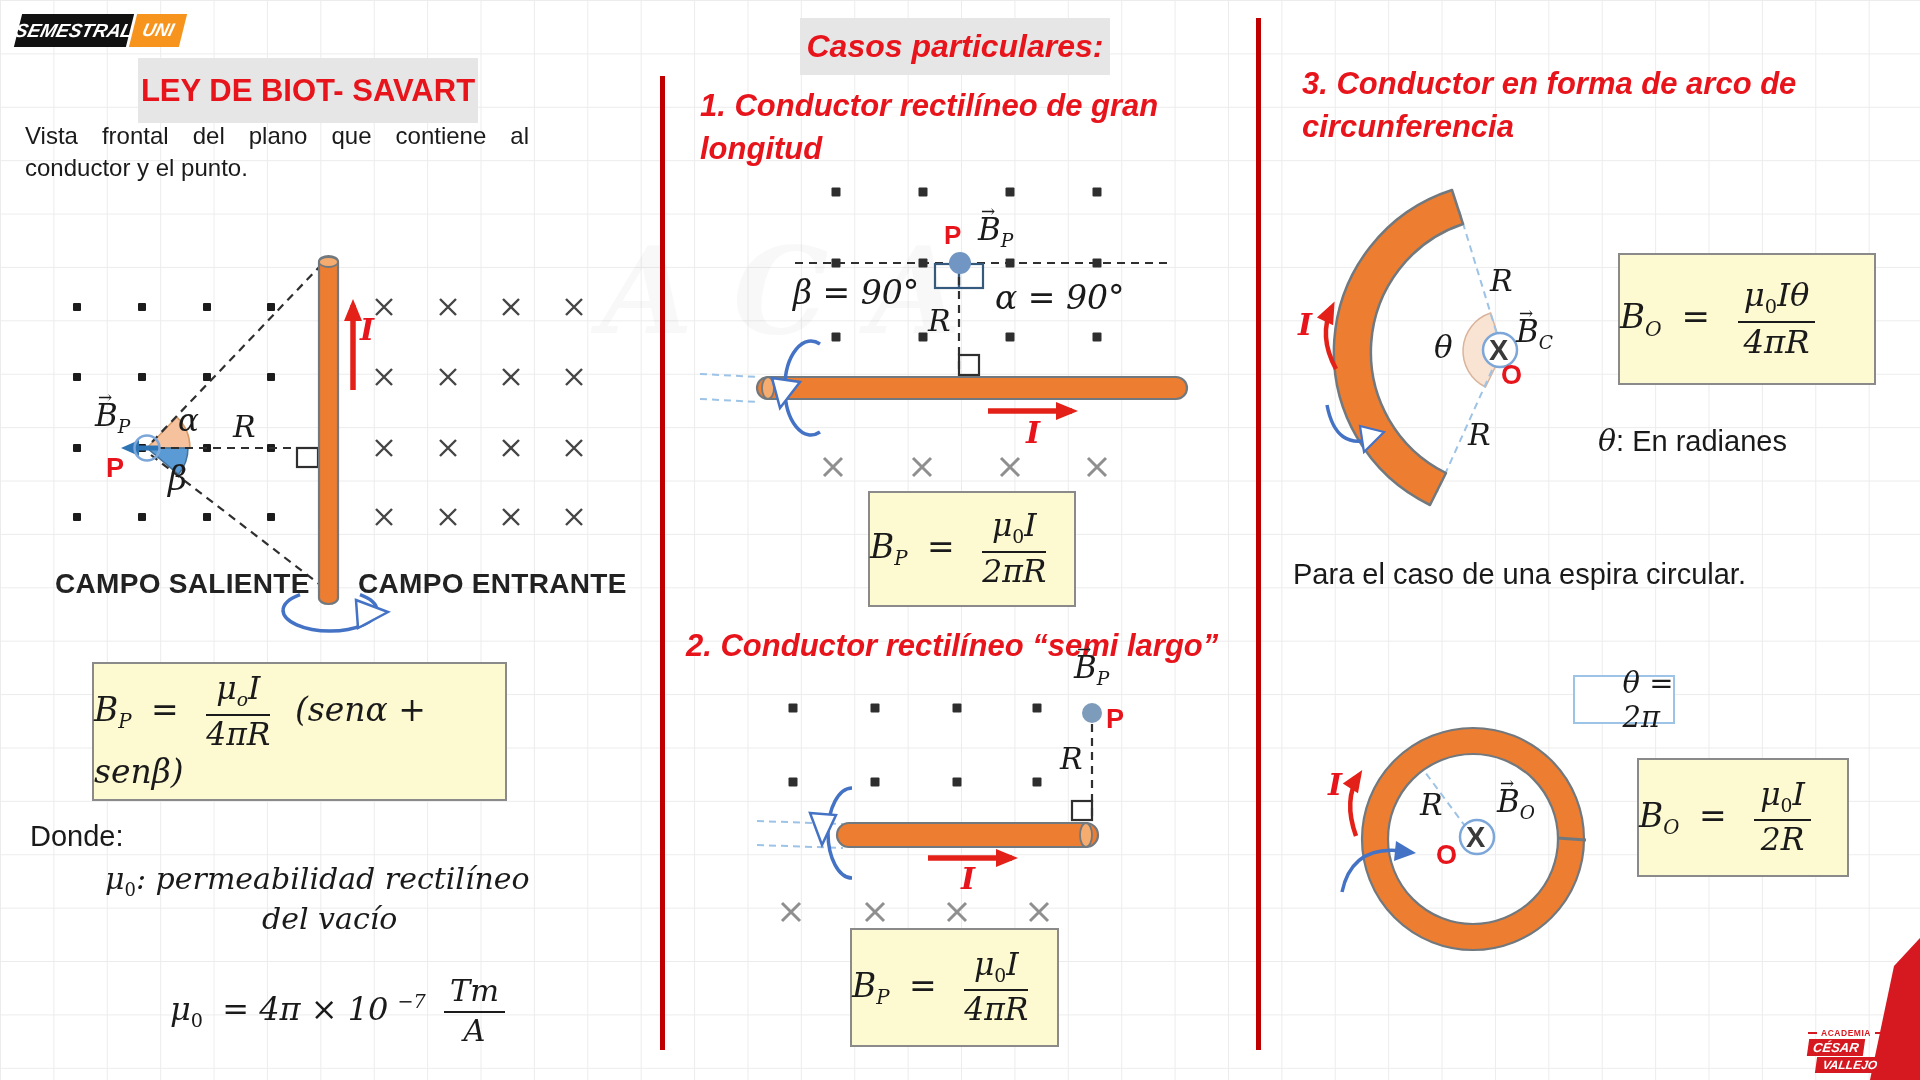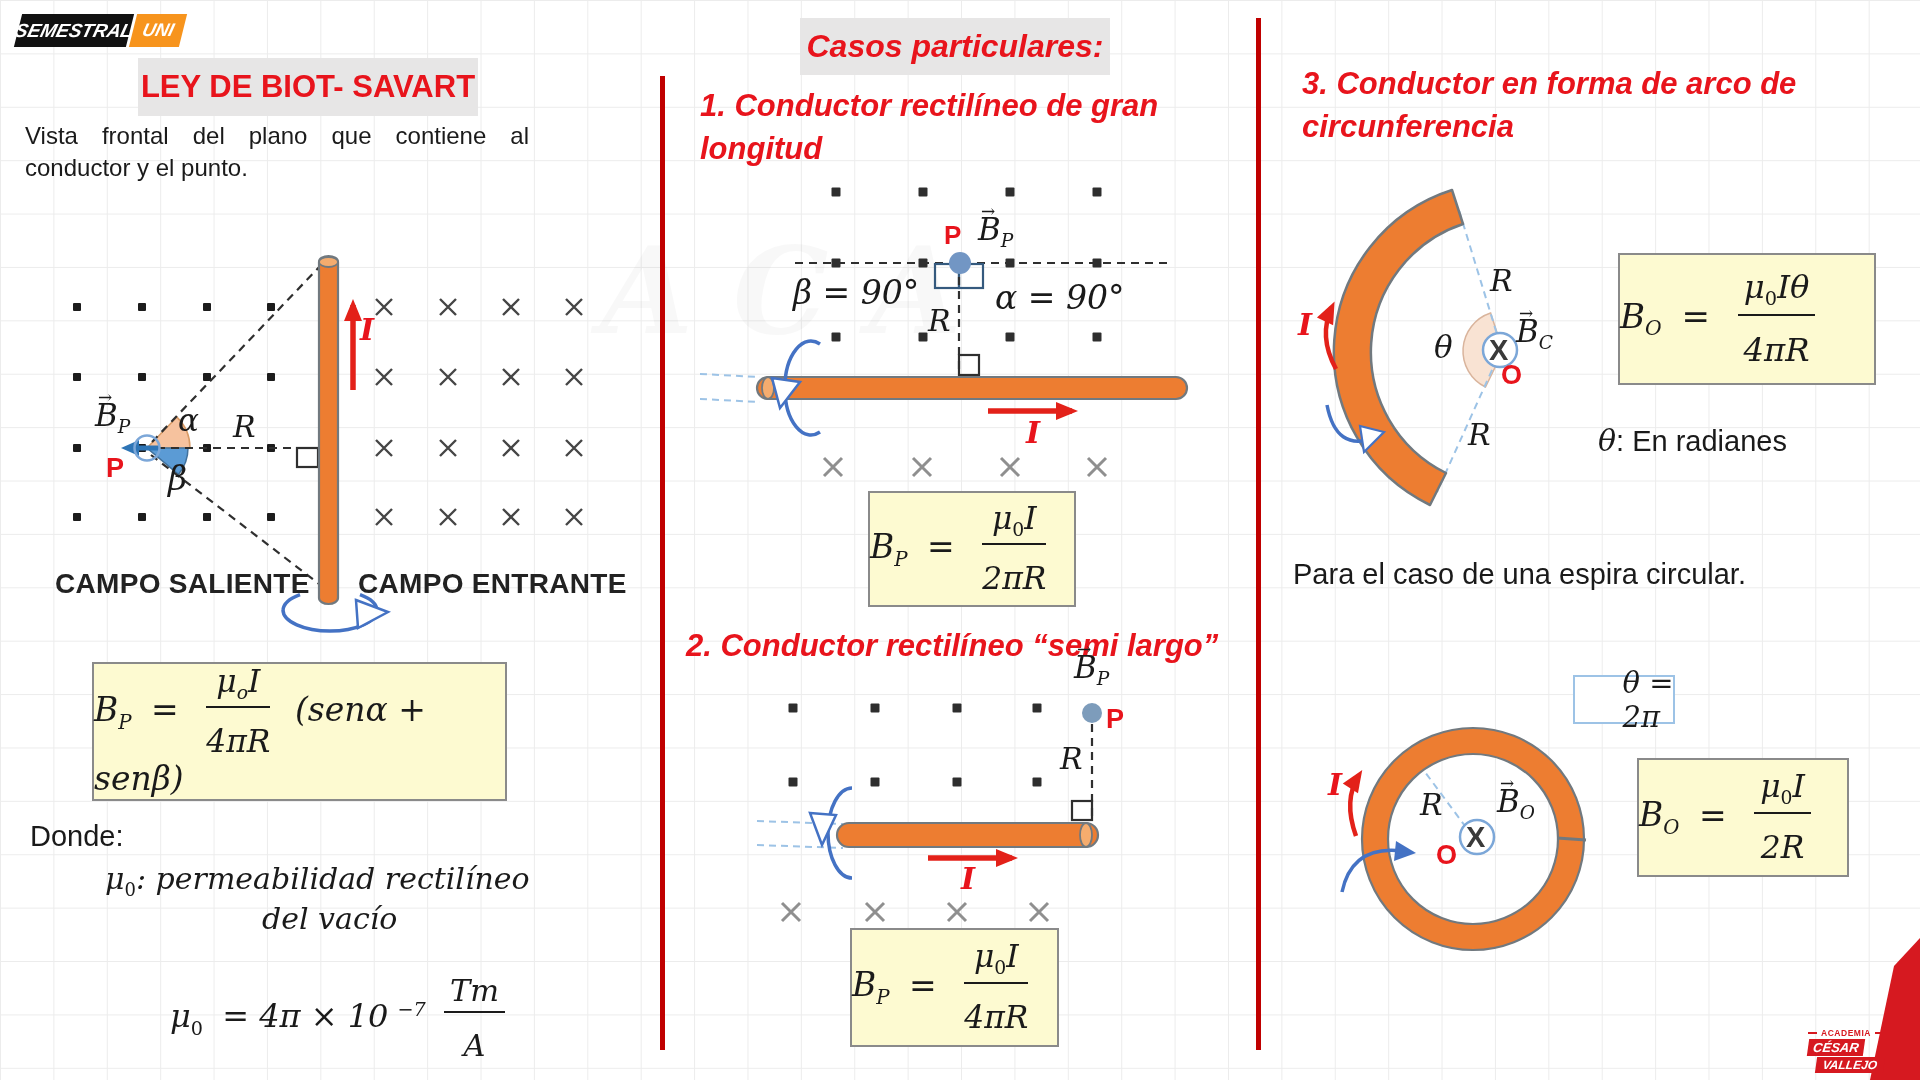--- a/index.html
+++ b/index.html
@@ -13,21 +13,21 @@
   sub{font-size:0.6em;font-style:italic;}
   sup{font-size:0.6em;}
   .vec{position:relative;display:inline-block;}
   .vec .arr{position:absolute;top:-0.62em;left:0.18em;font-size:0.55em;font-style:normal;}
   .red{color:#E8141C;}
   .graybox{background:#E7E6E6;display:flex;align-items:center;justify-content:center;}
   .rtitle{font-weight:bold;font-style:italic;color:#E8141C;font-size:31px;white-space:pre-line;line-height:1.4;}
   .fbox{position:absolute;background:#FDFAD1;border:2px solid #8a8a8a;display:flex;align-items:center;justify-content:flex-start;}
   .frac{display:inline-block;vertical-align:middle;text-align:center;margin:0 8px;line-height:1.08;font-size:0.95em;}
   .frac .num{display:block;border-bottom:2.5px solid #1a1a1a;padding:0 6px 3px;}
-  .frac .den{display:block;padding-top:17px;}
+  .frac .den{display:block;padding-top:2px;}
   .meq{margin:0 9px;}
   .suffix{margin-left:6px;}
   .divider{position:absolute;width:5px;background:#C00000;}
   .plabel{font-weight:bold;color:#E8141C;font-size:27px;}
   .ilabel{font-family:"DejaVu Serif",serif;font-style:italic;font-weight:bold;color:#E8141C;font-size:30px;}
   .xlabel{font-weight:bold;color:#3a3a3a;font-size:29px;}
   .campo{font-weight:bold;font-size:28px;color:#222;letter-spacing:0.3px;}
   .skewbox{display:flex;align-items:center;justify-content:center;transform:skewX(-14deg);}
   .watermark{position:absolute;font-family:"DejaVu Serif",serif;font-weight:bold;font-style:italic;
     color:rgba(120,120,120,0.055);font-size:120px;letter-spacing:40px;}
@@ -201,21 +201,21 @@
       <span style="color:#fff;font-weight:bold;font-style:italic;font-size:19px;">SEMESTRAL</span>
     </div>
     <div class="skewbox" style="width:50px;height:33px;background:#F7941D;margin-left:3px;">
       <span style="color:#fff;font-weight:bold;font-style:italic;font-size:18px;">UNI</span>
     </div>
   </div>
 
   <div class="divider" style="left:660px;top:76px;height:974px;"></div>
   <div class="divider" style="left:1256px;top:18px;height:1032px;"></div>
 
-  <div class="abs graybox" style="left:138px;top:58px;width:340px;height:58px;">
+  <div class="abs graybox" style="left:138px;top:58px;width:340px;height:65px;">
     <span class="red" style="font-weight:bold;font-size:31px;">LEY DE BIOT- SAVART</span>
   </div>
 
   <div class="abs" style="left:25px;top:120px;width:504px;font-size:24px;line-height:1.32;text-align:justify;">Vista frontal del plano que contiene al conductor y el punto.</div>
 
   <div class="dlabel math" style="left:95px;top:400px;font-size:31px;">
     <span class="vec"><span class="arr">→</span><span>B</span></span><sub>P</sub>
   </div>
   <div class="dlabel plabel" style="left:106px;top:455px;">P</div>
   <div class="dlabel math" style="left:178px;top:405px;font-size:31px;">α</div>

